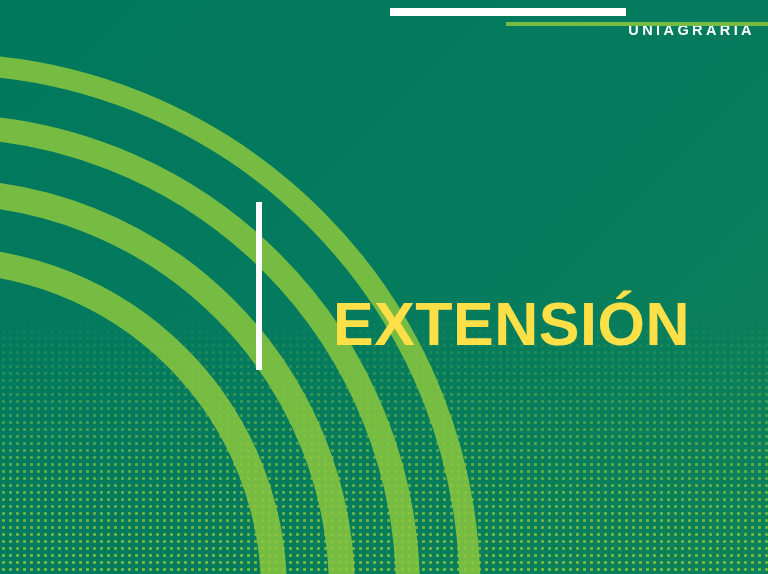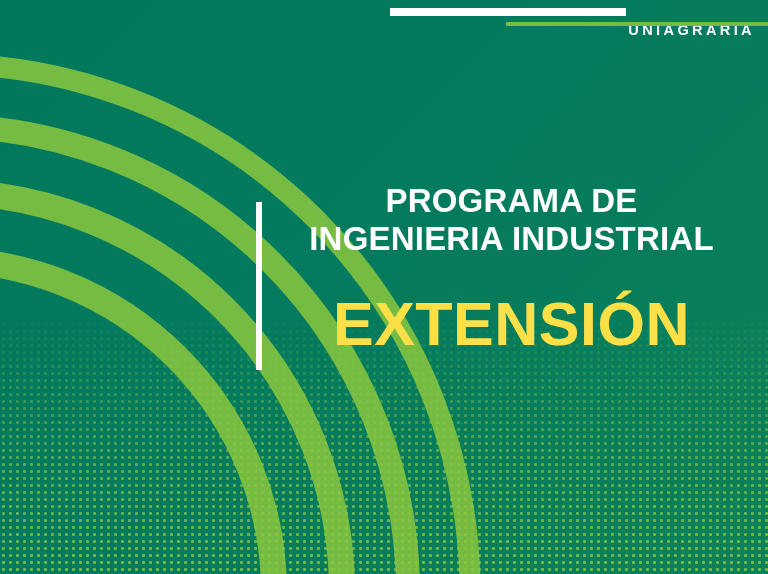--- a/index.html
+++ b/index.html
@@ -166,21 +166,17 @@
 
   <div class="topbar">
     <div class="topbar-rule"></div>
     <div class="topbar-brand">UNIAGRARIA</div>
     <div class="topbar-accent"></div>
   </div>
 
   <div class="headline">
     <div class="divider"></div>
     <div class="headline-text">
-      <div class="program-title">
-        <span class="line">PROGRAMA DE</span>
-        <span class="line">INGENIERIA INDUSTRIAL</span>
-      </div>
       <div class="section-title">EXTENSIÓN</div>
     </div>
   </div>
 
 </div>
 
 </body></html>

